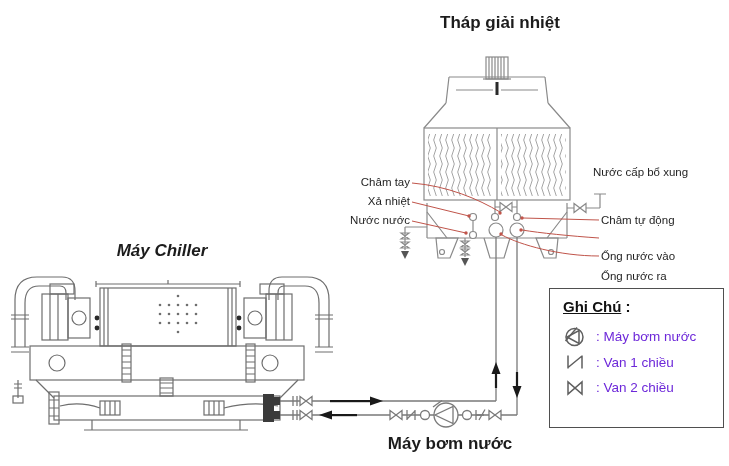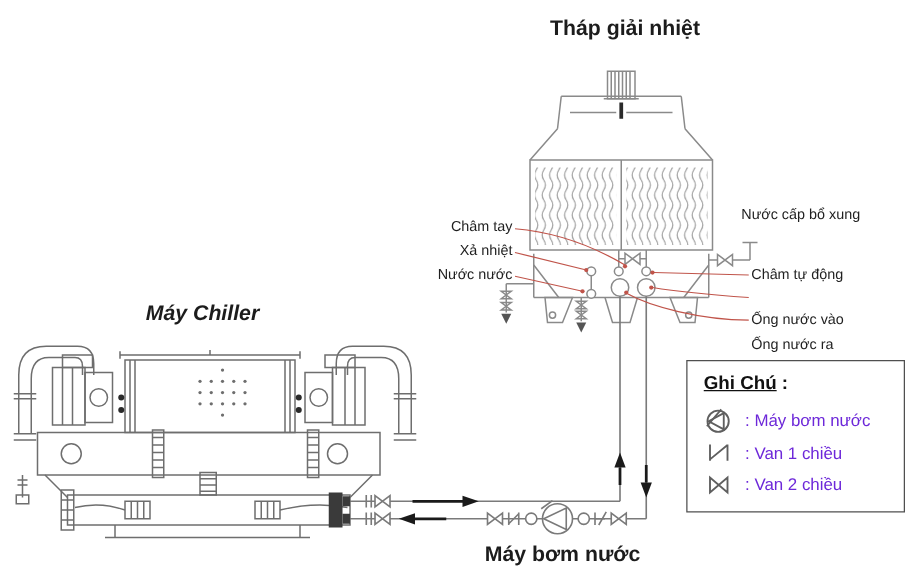--- a/index.html
+++ b/index.html
@@ -5,21 +5,21 @@
   html,body{margin:0;padding:0;background:#ffffff;}
   .canvas{
     position:relative;width:729px;height:466px;background:#ffffff;
     font-family:"Liberation Sans", sans-serif;overflow:hidden;
   }
   .canvas svg.scene{position:absolute;left:0;top:0;}
   .lbl{position:absolute;color:#1f1f1f;font-size:11.5px;line-height:1.15;white-space:nowrap;}
   .lbl.right{text-align:right;}
   .title{position:absolute;color:#1c1c1c;font-size:17px;font-weight:700;text-align:center;white-space:nowrap;}
   .legend{
-    position:absolute;left:549px;top:288px;width:175px;height:122px;
+    position:absolute;left:549px;top:288px;width:175px;height:140px;
     border:1.6px solid #4f4f4f;background:#ffffff;box-sizing:border-box;
     padding:9px 0 0 13px;
   }
   .legend-title{font-size:15px;font-weight:700;color:#111;margin-bottom:9px;}
   .legend-title .u{text-decoration:underline;}
   .legend-row{display:flex;align-items:center;height:25.5px;}
   .legend-row svg{flex:0 0 auto;margin-right:7px;}
   .legend-row .lglabel{font-size:13.5px;font-weight:400;color:#6d28d9;white-space:nowrap;}
 </style>
 </head>

